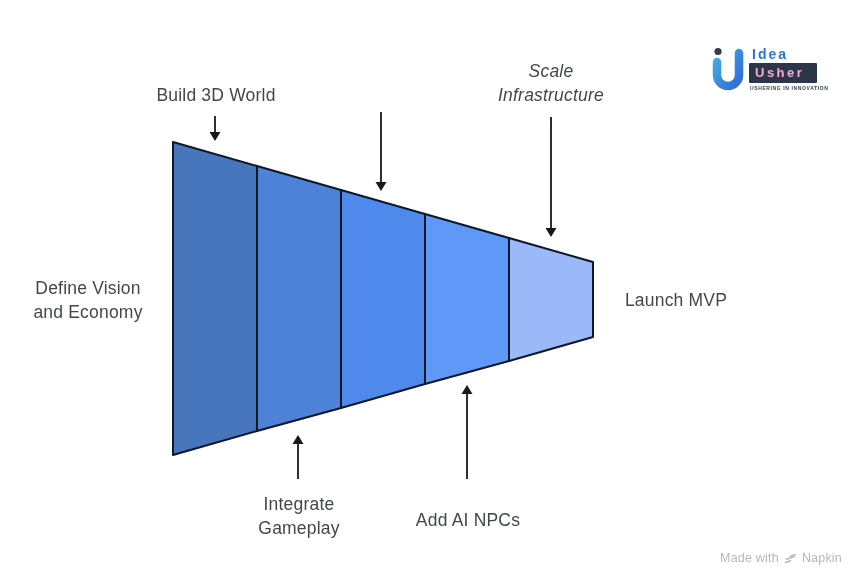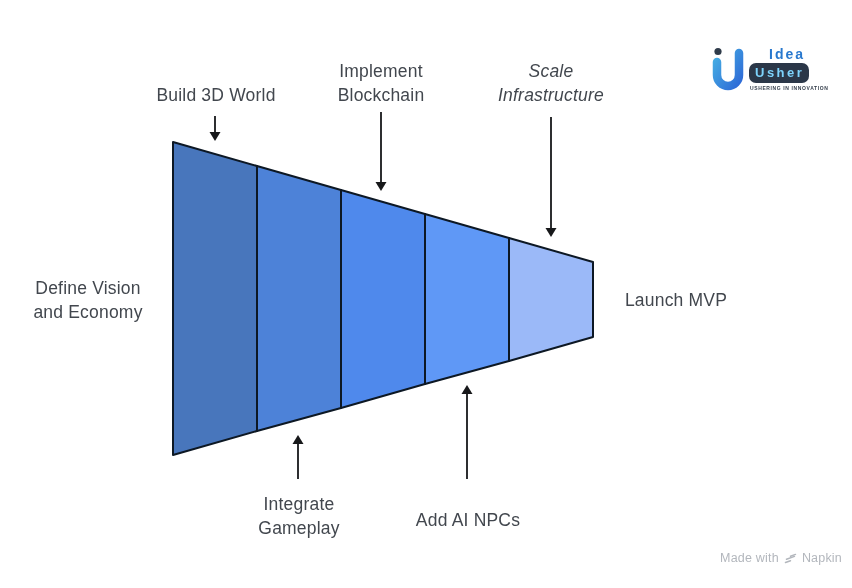--- a/index.html
+++ b/index.html
@@ -15,25 +15,25 @@
     position:absolute;transform:translate(-50%,-50%);
     color:#42474e;font-size:17.5px;line-height:24px;text-align:center;
     white-space:pre-line;letter-spacing:.2px;
   }
   
   .logo{position:absolute;left:708px;top:44px;width:128px;height:58px;display:flex;align-items:flex-start;}
   .logo-u{flex:0 0 auto;margin-top:1px;}
   .logo-col{display:flex;flex-direction:column;align-items:flex-start;margin-left:1px;}
   .logo-idea{
     color:#2878ce;font-weight:700;font-size:14px;letter-spacing:2px;line-height:16px;
-    margin-top:2px;margin-left:20px;
+    margin-top:2px;margin-left:3px;
   }
   .logo-usher{
-    background:#2b3748;color:#7dd3fc;font-weight:700;font-size:13px;line-height:17px;
-    letter-spacing:2.5px;padding:1px 5px 2px 6px;margin-top:1px;border-radius:7px;
+    background:#2b3748;color:#f9a8d4;font-weight:700;font-size:13px;line-height:17px;
+    letter-spacing:2.5px;padding:1px 13px 2px 6px;margin-top:1px;border-radius:1px;
   }
   .logo-tagline{
     color:#353f4c;font-weight:700;font-size:5px;letter-spacing:0.62px;margin-top:2px;margin-left:1px;
   }
   
   .footer{
     position:absolute;right:10px;top:551px;display:flex;align-items:center;gap:5px;
     color:#b3b7bd;font-size:12.5px;letter-spacing:.2px;cursor:pointer;
   }
   .footer svg{display:block;}
@@ -68,22 +68,20 @@
       <line class="arrow-line" x1="298" y1="479" x2="298" y2="443"></line>
       <polygon class="arrow-head" points="292.5,444 303.5,444 298,435"></polygon>
     </g>
     <g>
       <line class="arrow-line" x1="467" y1="479" x2="467" y2="393"></line>
       <polygon class="arrow-head" points="461.5,394 472.5,394 467,385"></polygon>
     </g>
   </svg>
 
   <div class="lbl" style="left:216px;top:95px;">Build 3D World</div>
-  <div class="lbl" style="left:381px;top:83px;">Implement
-Blockchain</div>
   <div class="lbl" style="left:551px;top:83px;font-style:italic;">Scale
 Infrastructure</div>
   <div class="lbl" style="left:88px;top:300px;">Define Vision
 and Economy</div>
   <div class="lbl" style="left:676px;top:300px;">Launch MVP</div>
   <div class="lbl" style="left:299px;top:516px;">Integrate
 Gameplay</div>
   <div class="lbl" style="left:468px;top:520px;">Add AI NPCs</div>
 
   <div class="logo">

